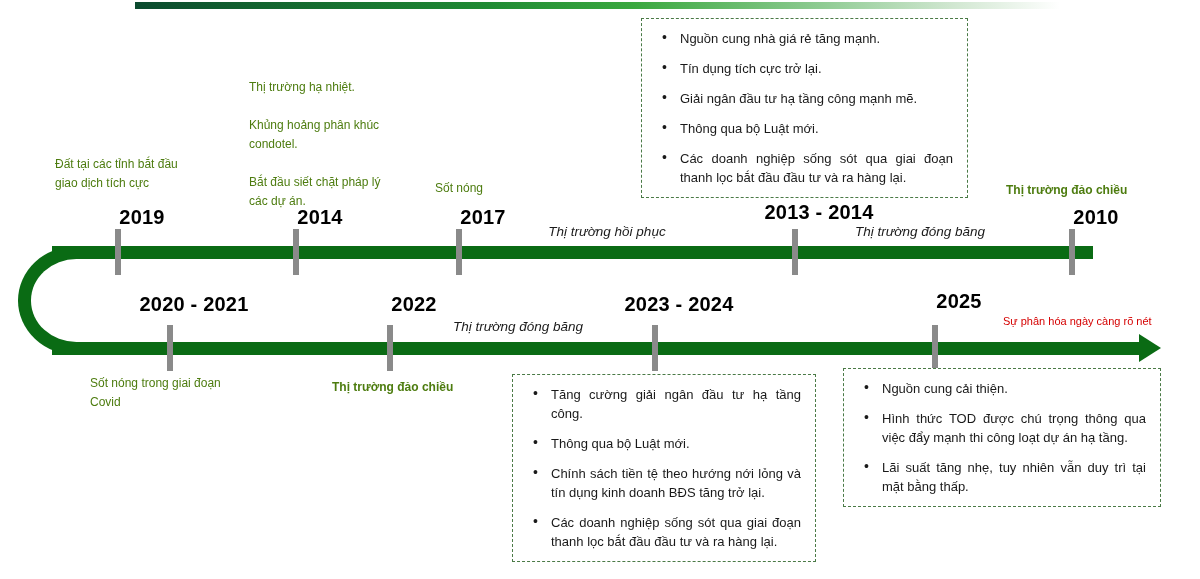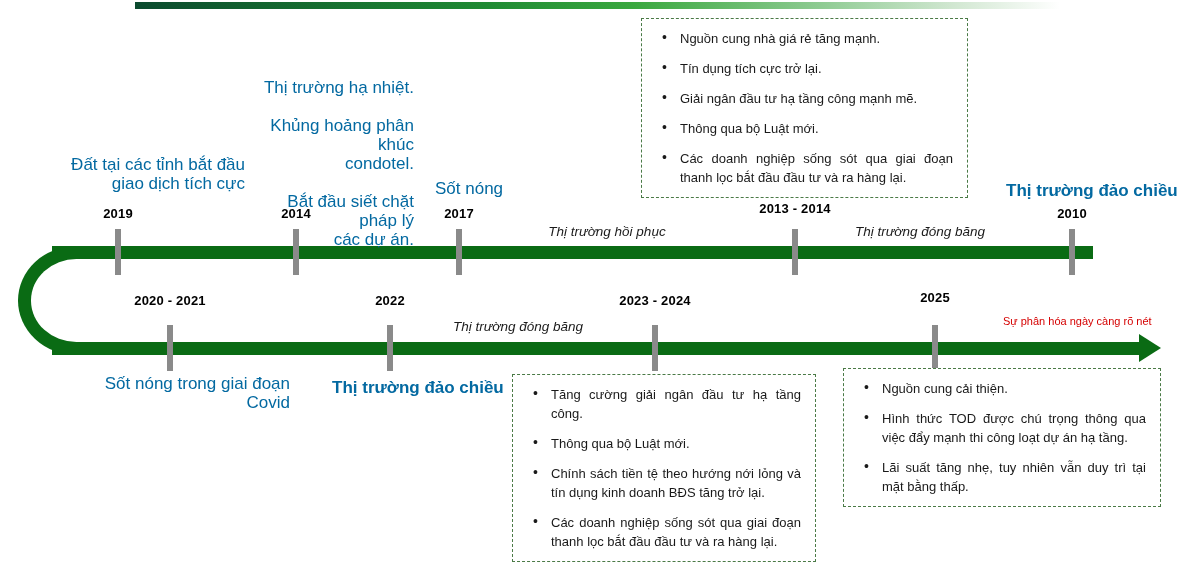--- a/index.html
+++ b/index.html
@@ -75,36 +75,36 @@
     width: 6px;
     height: 46px;
     background: #8a8a8a;
   }
   .tick.top    { top: 229px; }
   .tick.bottom { top: 325px; }
 
   
   .year {
     position: absolute;
-    font-size: 13px;
+    font-size: 20px;
     font-weight: bold;
     color: #000000;
     white-space: nowrap;
     transform: translateX(-50%);
     letter-spacing: .2px;
+    margin-left: 24px;
   }
 
   
   .note {
     position: absolute;
-    font-size: 17px;
+    font-size: 12px;
     line-height: 19px;
-    color: #0369a1;
+    color: #4d7c0f;
     white-space: pre-line;
-    text-align: right;
   }
   .note.bold { font-weight: bold; }
 
   
   .phase {
     position: absolute;
     font-size: 13.5px;
     font-style: italic;
     color: #1a1a1a;
     white-space: nowrap;

